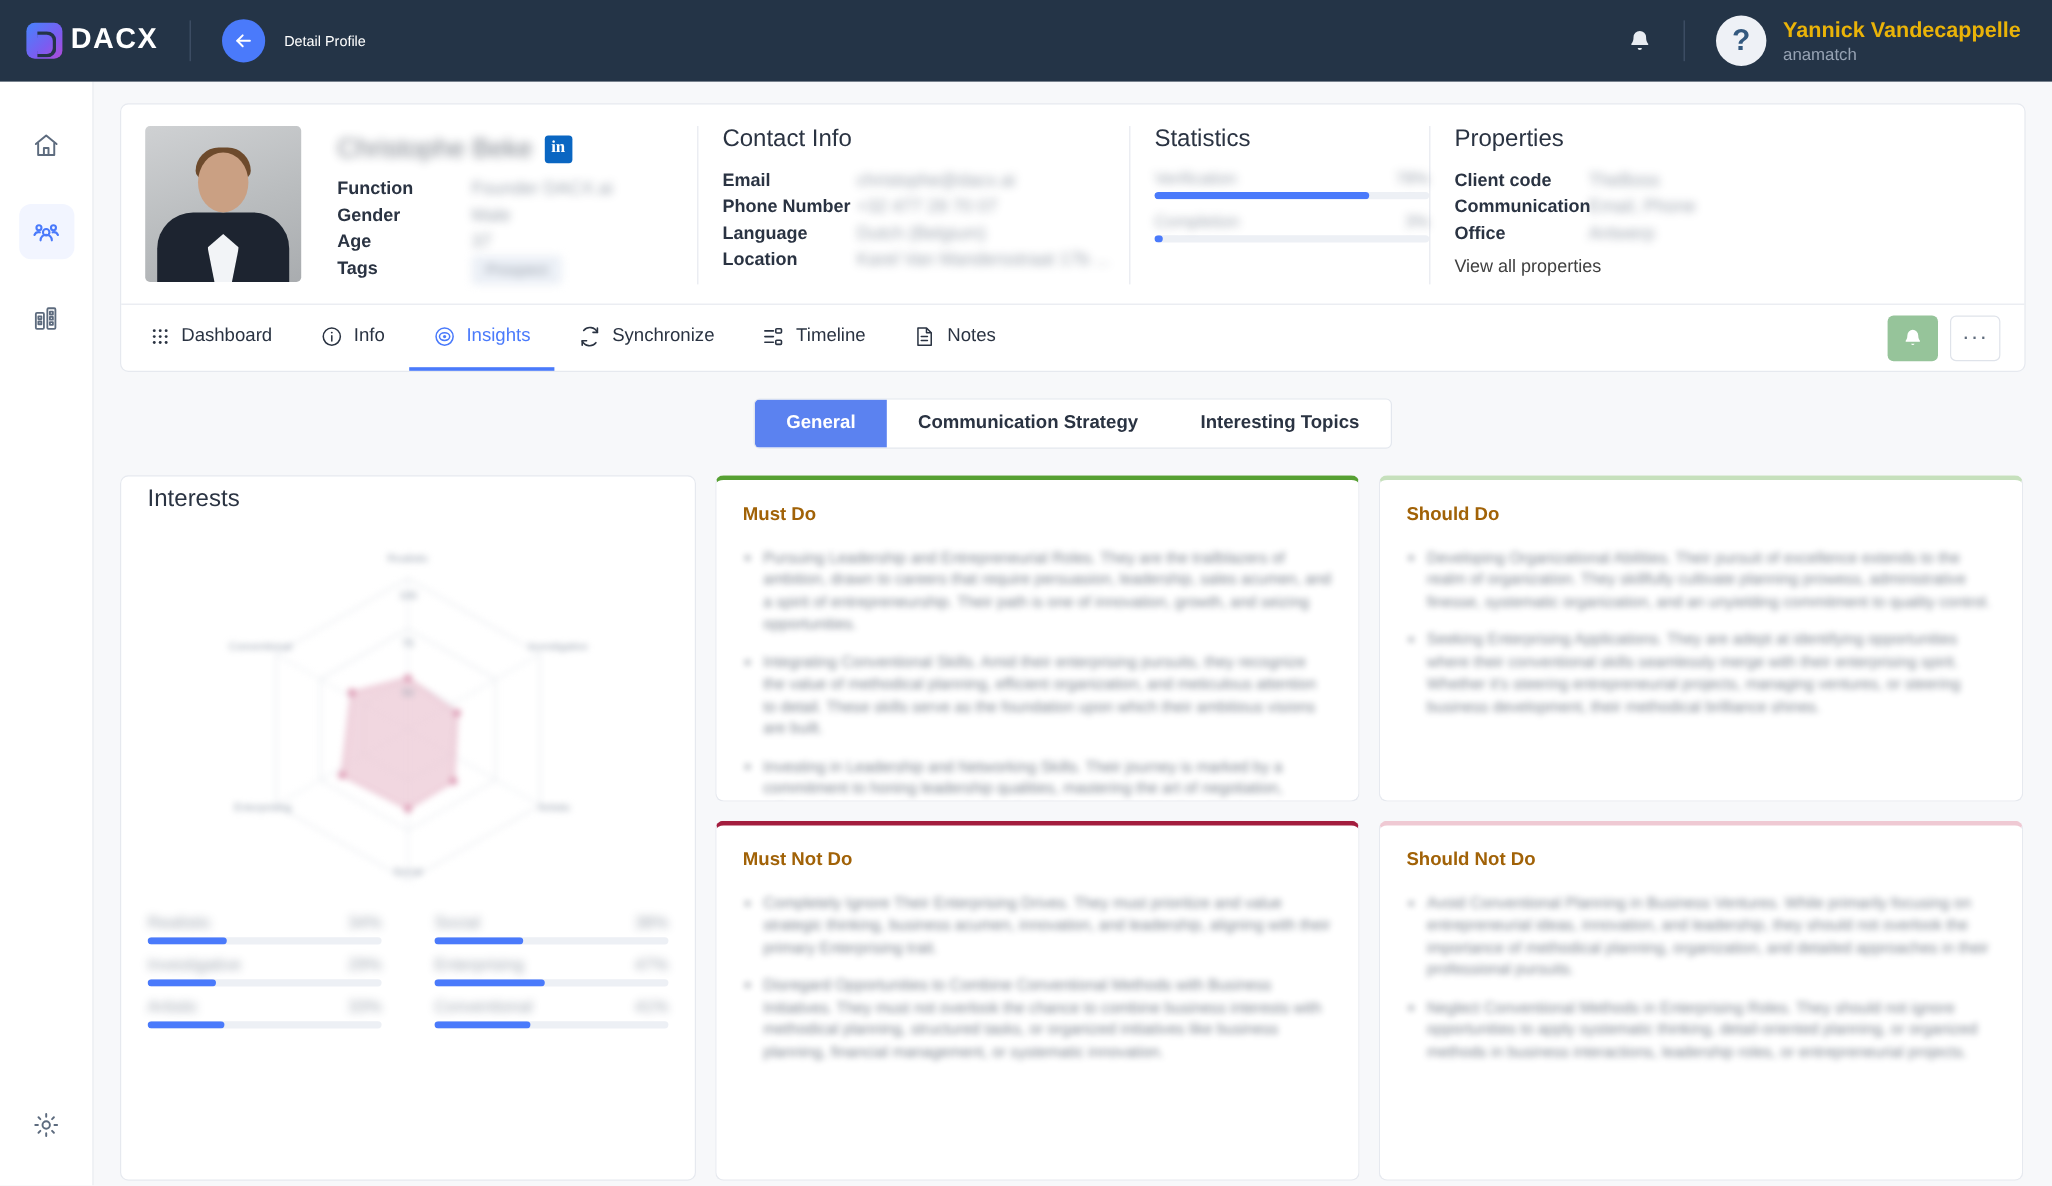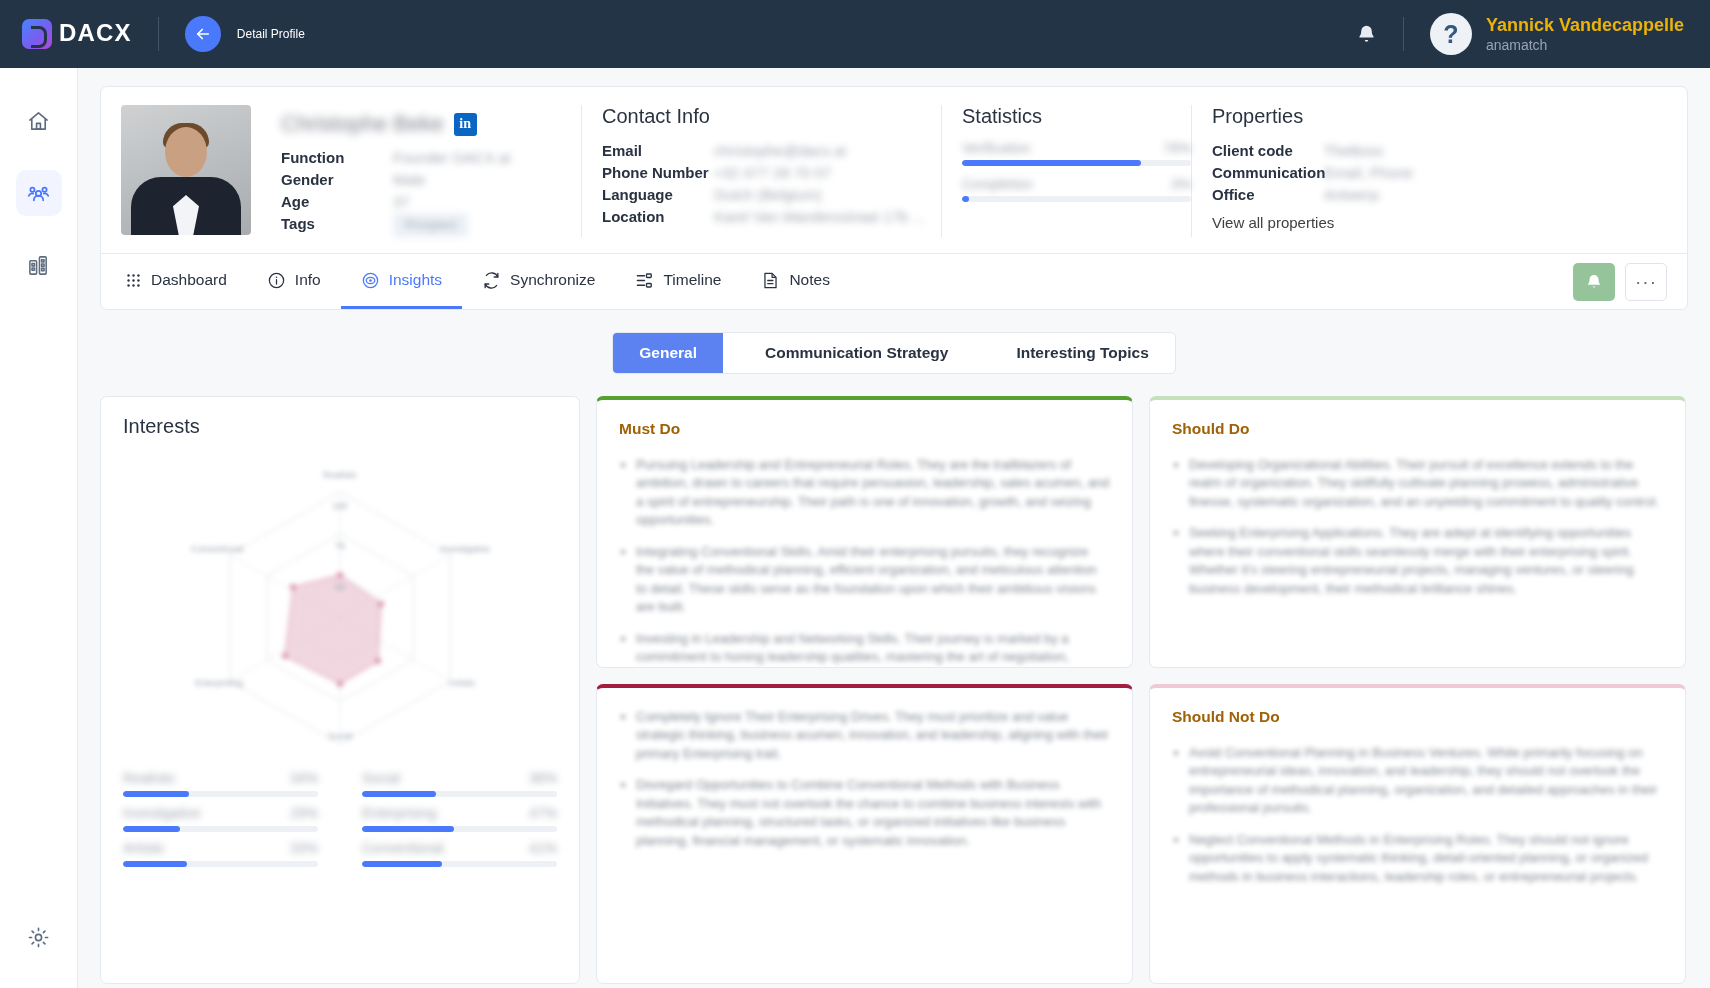--- a/index.html
+++ b/index.html
@@ -147,35 +147,34 @@
     display: flex; align-items: center; justify-content: center; cursor: pointer;
   }
   .act-green { background: #96c49a; color: #fff; }
   .act-more { background: #fff; border: 1px solid #dfe3ea; color: #5f6b7c; font-size: 19px; letter-spacing: 1px; }
 
   
   .seg-wrap { display: flex; justify-content: center; margin-top: 22px; }
   .seg {
     display: flex; background: #fff; border: 1px solid #e3e7ee; border-radius: 5px;
     overflow: hidden;
-    gap: 16px;
   }
   .seg-item {
     padding: 11px 26px; font-size: 15.5px; font-weight: 700;
     color: #2a3342; cursor: pointer; white-space: nowrap;
   }
   .seg-item.active { background: #5b82f0; color: #fff; }
 
   
   .grid {
     display: grid; margin-top: 22px;
     grid-template-columns: 480px 537px 537px;
     gap: 16px;
   }
-  .interests { padding: 18px 22px; }
+  .interests { padding: 8px 22px; }
   .interests h3 { font-size: 20px; font-weight: 400; color: #2a3342; }
 
   .radar-wrap { display: flex; justify-content: center; margin-top: 16px; }
   .radar-blur { filter: blur(2.6px); }
 
   .riasec { display: grid; grid-template-columns: 1fr 1fr; gap: 8px 44px; margin-top: 26px; }
   .ri-item { }
   .ri-head { display: flex; justify-content: space-between; font-size: 14px; color: #5f6b7c; margin-bottom: 5px; }
 
   .adv-card { position: relative; padding: 20px 22px 22px 22px; overflow: hidden; }
@@ -548,20 +547,21 @@
       <div class="col-cards">
         <div class="card adv-card h-must" style="border-top:4px solid #56a032">
           <h4>Must Do</h4>
           <ul>
             <li>Pursuing Leadership and Entrepreneurial Roles. They are the trailblazers of ambition, drawn to careers that require persuasion, leadership, sales acumen, and a spirit of entrepreneurship. Their path is one of innovation, growth, and seizing opportunities.</li>
             <li>Integrating Conventional Skills. Amid their enterprising pursuits, they recognize the value of methodical planning, efficient organization, and meticulous attention to detail. These skills serve as the foundation upon which their ambitious visions are built.</li>
             <li>Investing in Leadership and Networking Skills. Their journey is marked by a commitment to honing leadership qualities, mastering the art of negotiation, refining the power of persuasion, and cultivating a network of professional connections that amplifies their impact.</li>
           </ul>
         </div>
         <div class="card adv-card h-not" style="border-top:4px solid #a31d3e">
+          <h4>Must Not Do</h4>
           <ul>
             <li>Completely Ignore Their Enterprising Drives. They must prioritize and value strategic thinking, business acumen, innovation, and leadership, aligning with their primary Enterprising trait.</li>
             <li>Disregard Opportunities to Combine Conventional Methods with Business Initiatives. They must not overlook the chance to combine business interests with methodical planning, structured tasks, or organized initiatives like business planning, financial management, or systematic innovation.</li>
           </ul>
         </div>
       </div>
 
       <div class="col-cards">
         <div class="card adv-card h-must" style="border-top:4px solid #c6e0bc">
           <h4>Should Do</h4>

